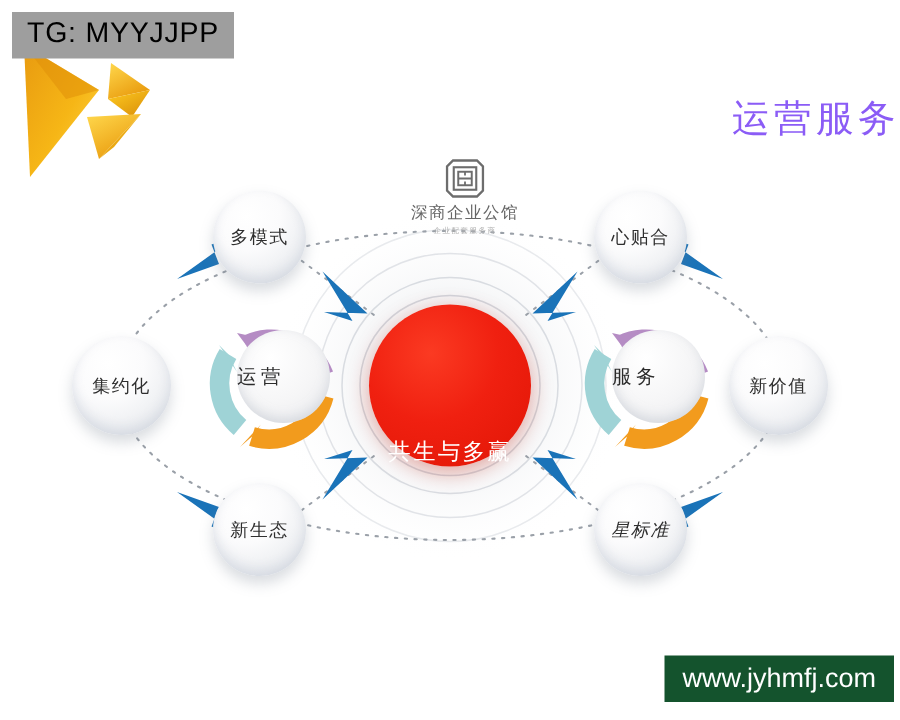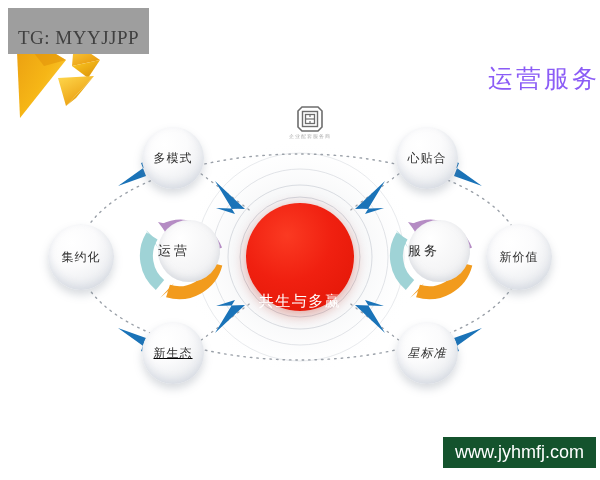--- a/index.html
+++ b/index.html
@@ -25,29 +25,28 @@
     top: 26px;
     width: 100px;
     height: 92px;
   }
 
   
   .tg-banner {
     position: absolute;
     left: 8px;
     top: 8px;
-    padding: 19px 10px 5px 10px;
+    padding: 4px 10px 5px 10px;
     background: #9e9e9e;
-    color: #404040;
+    color: #000000;
     font-size: 19px;
     letter-spacing: 0.5px;
     line-height: 22px;
     white-space: nowrap;
     z-index: 40;
-    font-family: Liberation Serif, serif;
   }
 
   
   .site-banner {
     position: absolute;
     left: 443px;
     top: 437px;
     padding: 4px 12px 5px 12px;
     background: #14532d;
     color: #ffffff;
@@ -204,20 +203,21 @@
 
   <div class="brandblock">
     <svg class="brand-seal" viewBox="0 0 26 26">
       <path d="M5,1 H21 L25,5 V21 L21,25 H5 L1,21 V5 Z" fill="none" stroke="#6d6d6d" stroke-width="1.6"></path>
       <rect x="5.5" y="5.5" width="15" height="15" fill="none" stroke="#6d6d6d" stroke-width="1.4"></rect>
       <rect x="8.5" y="8.5" width="9" height="9" fill="none" stroke="#6d6d6d" stroke-width="1.3"></rect>
       <line x1="8.5" y1="13" x2="17.5" y2="13" stroke="#6d6d6d" stroke-width="1.2"></line>
       <line x1="13" y1="8.5" x2="13" y2="11" stroke="#6d6d6d" stroke-width="1.2"></line>
       <line x1="13" y1="15" x2="13" y2="17.5" stroke="#6d6d6d" stroke-width="1.2"></line>
     </svg>
+    <div class="brand-name">深商企业公馆</div>
     <div class="brand-sub">企业配套服务商</div>
   </div>
 
   <svg class="canvas" viewBox="0 0 600 480">
     <defs>
       <radialGradient id="halo" cx="50%" cy="50%" r="50%">
         <stop offset="0%" stop-color="#c9ccd2" stop-opacity="0.55"></stop>
         <stop offset="42%" stop-color="#d7dadf" stop-opacity="0.40"></stop>
         <stop offset="58%" stop-color="#e7e9ec" stop-opacity="0.30"></stop>
         <stop offset="78%" stop-color="#f2f3f5" stop-opacity="0.18"></stop>
@@ -296,21 +296,21 @@
   <div class="disc" style="left:408px; top:220px; width:62px; height:62px;">
     <span>服务</span>
   </div>
 
   <div class="node" style="left:142px; top:127px; width:62px; height:62px;">
     <span>多模式</span>
   </div>
   <div class="node" style="left:48px; top:224px; width:66px; height:66px;">
     <span>集约化</span>
   </div>
-  <div class="node" style="left:142px; top:322px; width:62px; height:62px;text-decoration:underline;">
+  <div class="node" style="left:142px; top:322px; width:62px; height:62px;">
     <span>新生态</span>
   </div>
   <div class="node" style="left:486px; top:224px; width:66px; height:66px;">
     <span>新价值</span>
   </div>
   <div class="node" style="left:396px; top:127px; width:62px; height:62px;">
     <span>心贴合</span>
   </div>
   <div class="node" style="left:396px; top:322px; width:62px; height:62px;font-style:italic;">
     <span>星标准</span>

